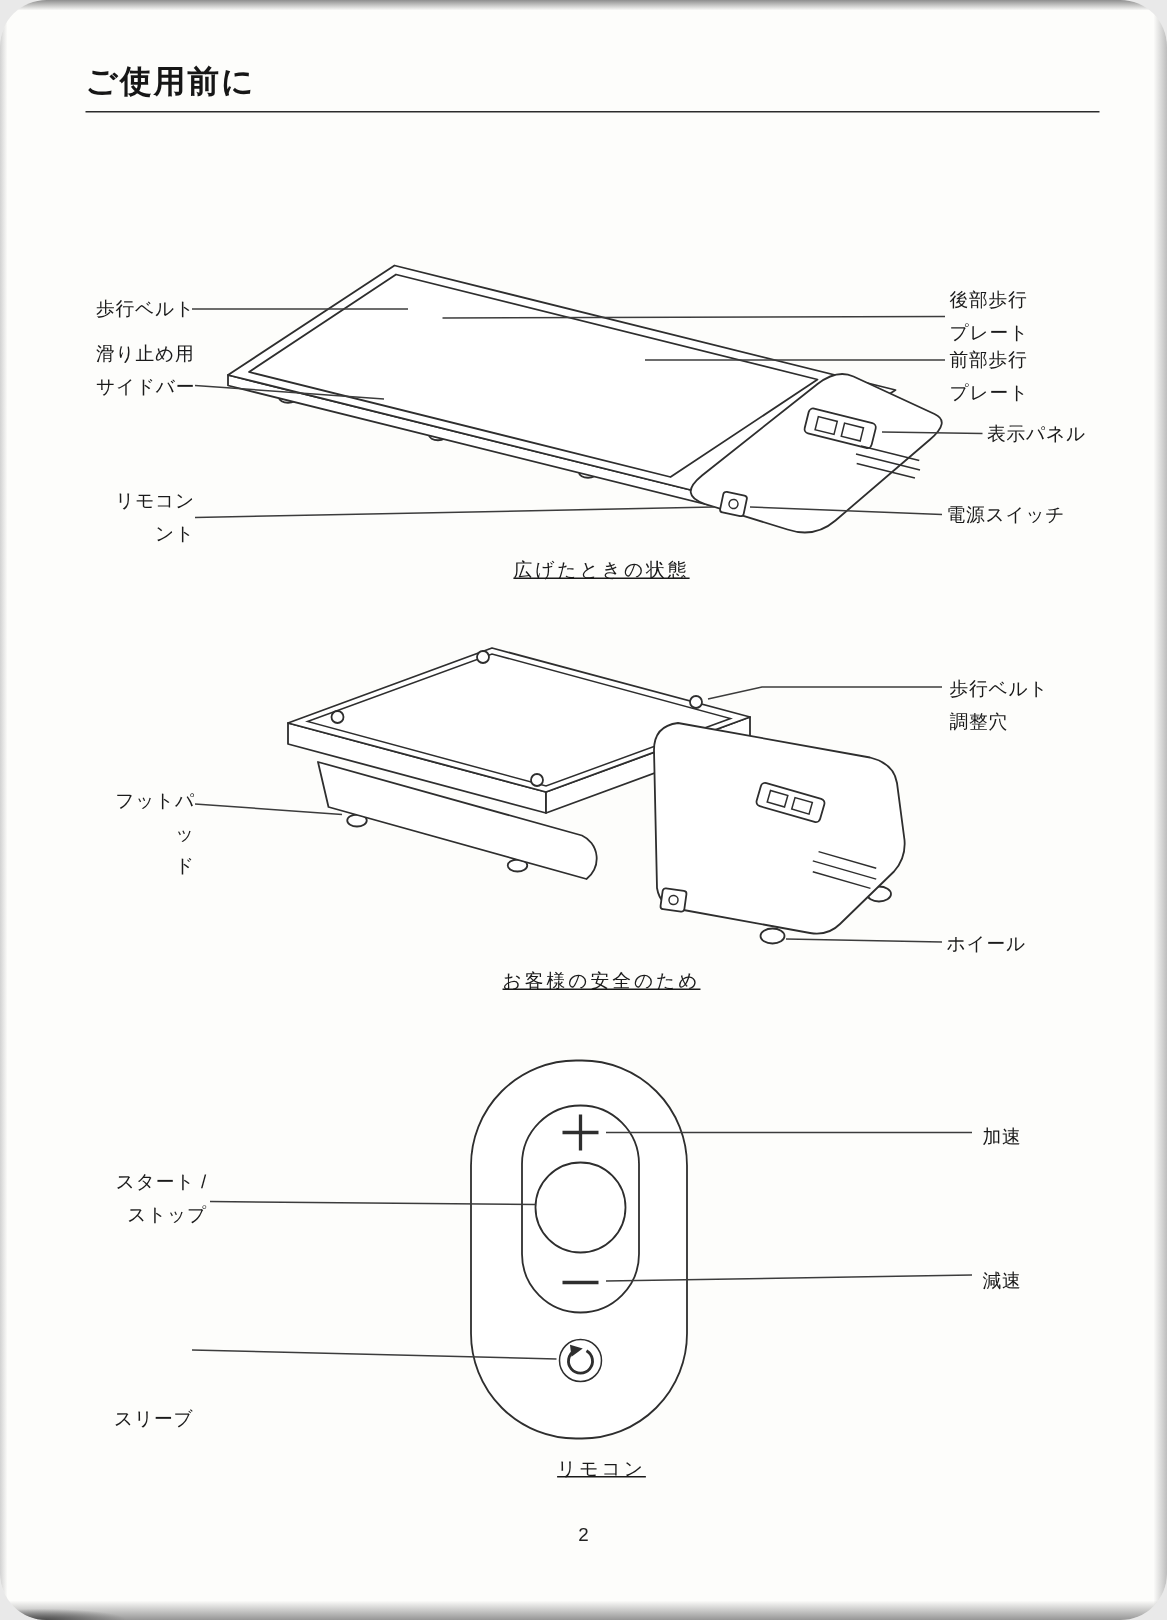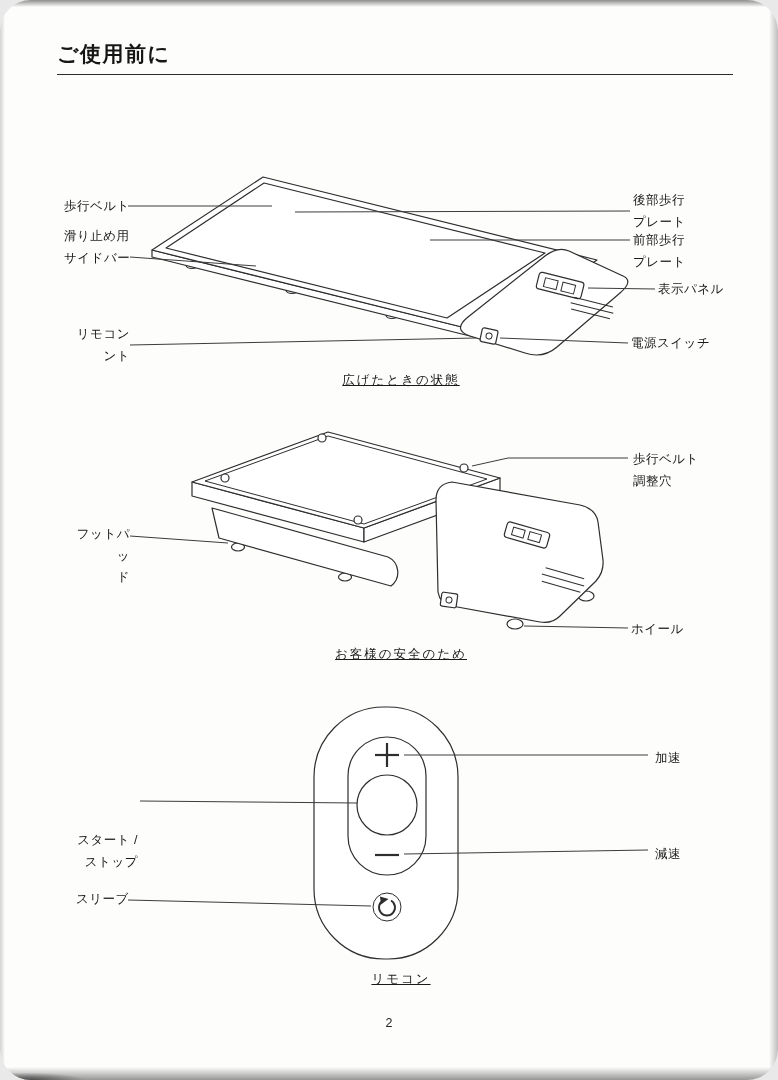--- a/index.html
+++ b/index.html
@@ -183,23 +183,23 @@
           <polygon points="380,201.5 381,209.5 388.5,204" fill="#2e2e2e"></polygon>
         </g>
       </g>
       <g>
         <line class="ln" x1="404" y1="60" x2="648" y2="60"></line>
         <line class="ln" x1="140" y1="106" x2="357" y2="108"></line>
         <line class="ln" x1="404" y1="159" x2="648" y2="155"></line>
         <line class="ln" x1="128" y1="205" x2="371" y2="211"></line>
       </g>
     </svg>
-    <div class="callout r" style="left:64px;top:830px;width:74px">スタート /
+    <div class="callout r" style="left:64px;top:778px;width:74px">スタート /
 ストップ</div>
-    <div class="callout" style="left:76px;top:889px">スリーブ</div>
+    <div class="callout" style="left:76px;top:936px">スリーブ</div>
     <div class="callout" style="left:655px;top:748px">加速</div>
     <div class="callout" style="left:655px;top:844px">減速</div>
     <div class="caption" style="top:971px">リモコン</div>
   </section>
 
   <div class="pageno">2</div>
 
 </div>
 
 </body></html>

